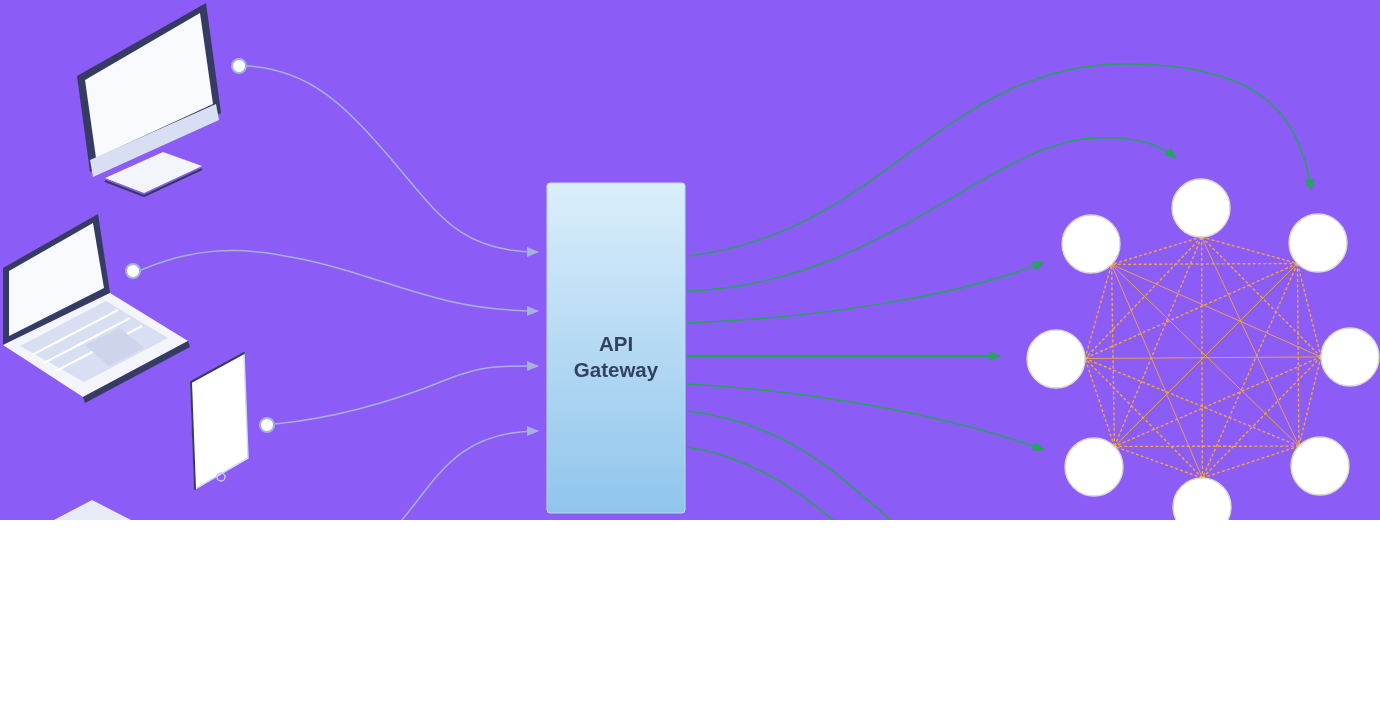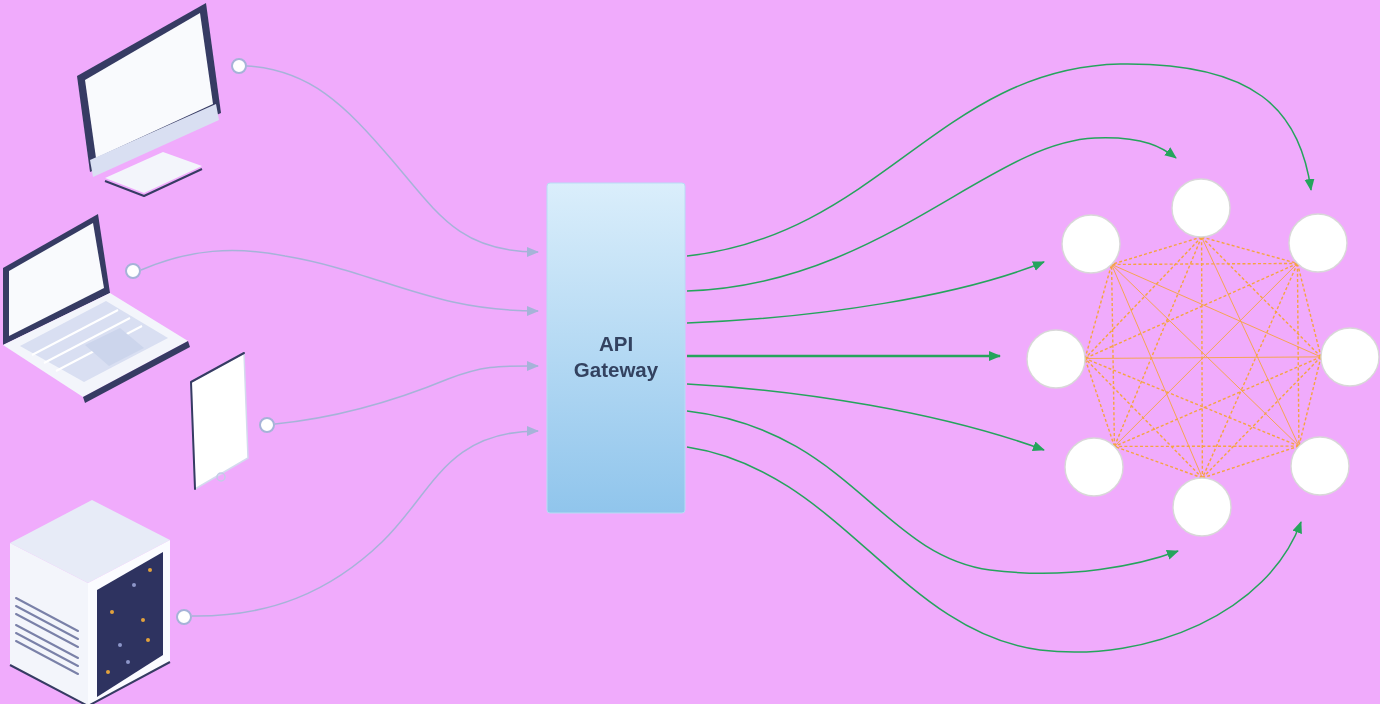--- a/index.html
+++ b/index.html
@@ -3,21 +3,21 @@
 <meta charset="utf-8">
 <style>
   :root{
     --green:#25a45c; --orange:#f5a440; --periwinkle:#a6b3d8; --navy:#363b63;
     --device-light:#f3f5fb; --device-mid:#d9dff2; --screen-white:#f9fafd;
     --node-stroke:#d8d8d8; --gateway-top:#daeefb; --gateway-bottom:#90c5ec;
     --gateway-border:#b8dcf5; --gateway-text:#334260; --panel-navy:#2e3360;
     --led-orange:#e2a23c; --led-blue:#8d97c9;
   }
   html,body{margin:0;padding:0;background:#ffffff;}
-  .canvas-wrap{width:1380px;height:704px;overflow:hidden;background:#f0abfc;}
+  .canvas-wrap{width:1380px;height:520px;overflow:hidden;background:#8b5cf6;}
   svg{display:block;}
   text{font-family:"Liberation Sans","DejaVu Sans",sans-serif;}
   .gateway-rect{fill:url(#gwGrad);stroke:var(--gateway-border);stroke-width:1;}
   .gateway-label{fill:var(--gateway-text);font-size:20.5px;font-weight:bold;text-anchor:middle;}
   .client-curve{fill:none;stroke:var(--periwinkle);stroke-width:1.5;}
   .connector-dot{fill:#ffffff;stroke:var(--periwinkle);stroke-width:2;}
   .green-curve{fill:none;stroke:var(--green);stroke-width:1.5;}
   .green-curve.bold{stroke-width:2.4;}
   .mesh-edge{stroke:var(--orange);fill:none;}
   .mesh-edge.dashed{stroke-width:1.4;stroke-dasharray:3 2.2;}

